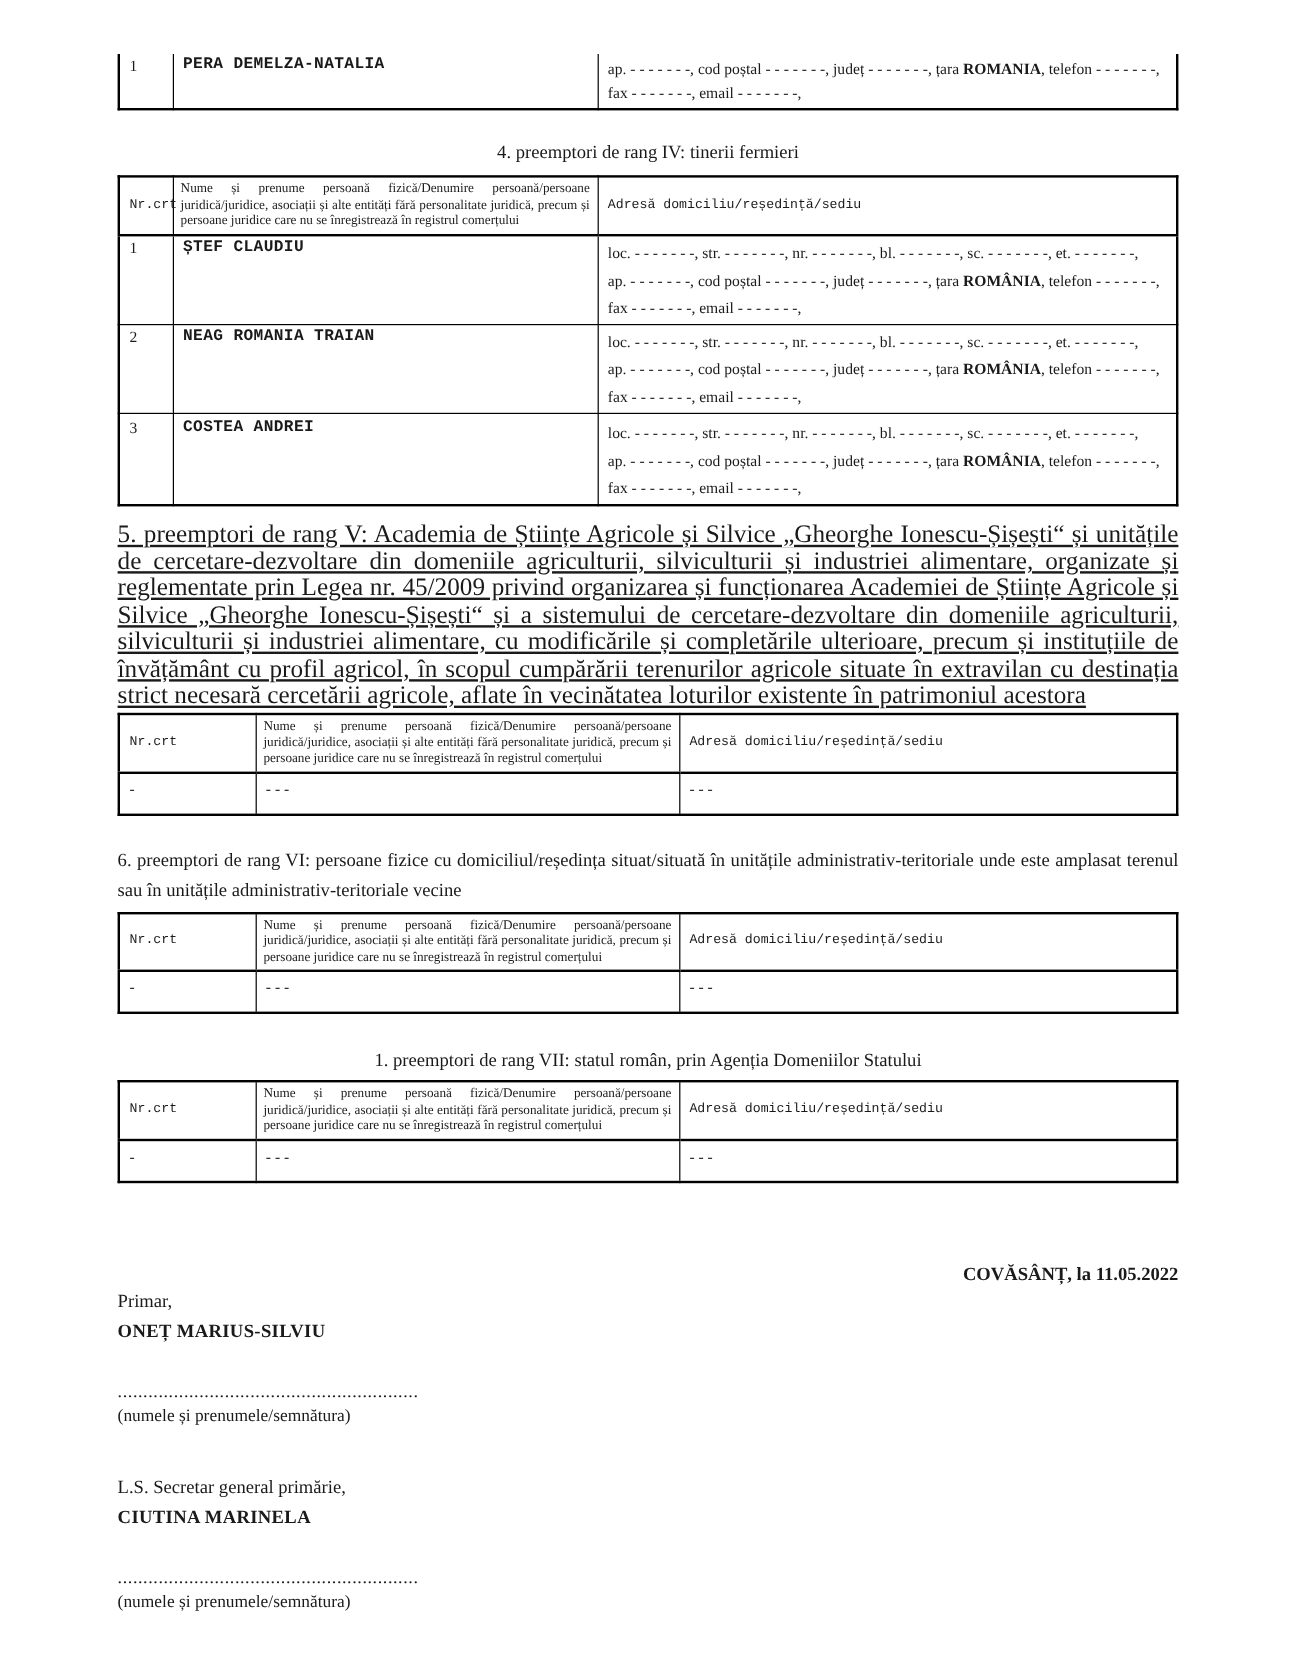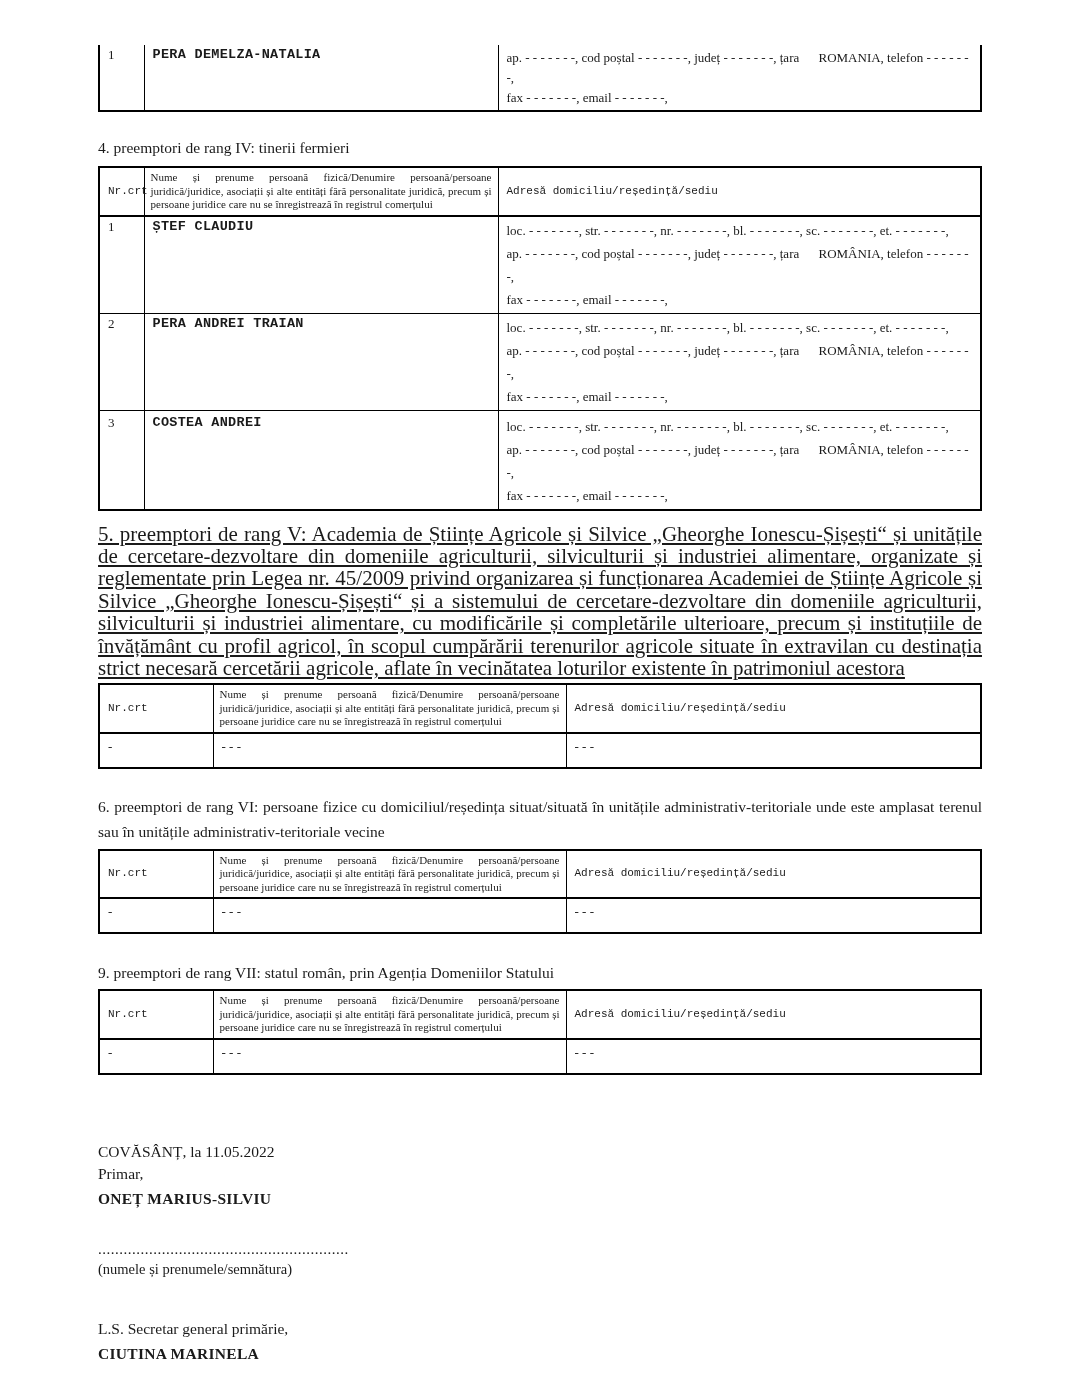--- a/index.html
+++ b/index.html
@@ -39,32 +39,32 @@
   .t567 tr.hrow td { height:40px; }
   
   .t4 tr.drow td { height:62px; }
   .t567 tr.drow td { height:26px; font-size:13px; padding-top:5px; }
   td.cell-nr { font-size:13px; vertical-align:middle; }
   td.cell-name { font-size:13.5px; font-weight:bold; vertical-align:middle; letter-spacing:0.3px;font-family:Liberation Mono, monospace; }
   tr.vtop td { vertical-align:top !important; padding-top:4px; }
   td.cell-addr { font-size:13px; line-height:23px; padding-top:4px; vertical-align:top; }
   .frag td.cell-nr, .frag td.cell-name { vertical-align:top; padding-top:2px; }
   .frag td.cell-addr { line-height:20px; padding-top:3px; }
-  .country { font-weight:normal;margin-left:16px; }
-  
-  .heading { font-size:15.5px; line-height:20px; margin-top:26px; }
+  .country { font-weight:bold; }
+  
+  .heading { font-size:15.5px; line-height:20px; margin-top:26px;text-align:center; }
   .heading.two-line { text-align:justify; line-height:25px; margin-top:25px; }
   .para { font-size:21px; line-height:22.4px; text-align:justify; margin-top:12px;text-decoration:underline; }
   .t4 { margin-top:8px; }
   .t5 { margin-top:4px; }
   .t6 { margin-top:5px; }
   .t7 { margin-top:6px; }
   .h7 { margin-top:29px; }
   
-  .place-date { margin-top:68px; font-size:15.5px; font-weight:normal; }
+  .place-date { margin-top:68px; font-size:15.5px; font-weight:bold;text-align:right; }
   .sig-label { font-size:15.5px; line-height:25px; }
   .sig-name { font-size:15.5px; line-height:25px; font-weight:bold; letter-spacing:0.3px; }
   .lbl-primar { }
   .lbl-secretar { margin-top:38px; }
   .dots {
     margin-top:30px;
     width:250px; overflow:hidden; white-space:nowrap;
     font-size:15px; letter-spacing:0.5px; line-height:16px;
   }
   .hint { font-size:14.5px; margin-top:4px; }
@@ -110,21 +110,21 @@
       <td class="cell-nr">1</td>
       <td class="cell-name">ȘTEF CLAUDIU</td>
       <td class="cell-addr">
         <div>loc. - - - - - - -, str. - - - - - - -, nr. - - - - - - -, bl. - - - - - - -, sc. - - - - - - -, et. - - - - - - -,</div>
         <div><span>ap. - - - - - - -, cod poștal - - - - - - -, județ - - - - - - -, țara </span><span class="country">ROMÂNIA</span><span>, telefon - - - - - - -,</span></div>
         <div>fax - - - - - - -, email - - - - - - -,</div>
       </td>
     </tr>
     <tr class="drow">
       <td class="cell-nr">2</td>
-      <td class="cell-name">PERA ANDREI TRAIAN</td>
+      <td class="cell-name">NEAG ROMANIA TRAIAN</td>
       <td class="cell-addr">
         <div>loc. - - - - - - -, str. - - - - - - -, nr. - - - - - - -, bl. - - - - - - -, sc. - - - - - - -, et. - - - - - - -,</div>
         <div><span>ap. - - - - - - -, cod poștal - - - - - - -, județ - - - - - - -, țara </span><span class="country">ROMÂNIA</span><span>, telefon - - - - - - -,</span></div>
         <div>fax - - - - - - -, email - - - - - - -,</div>
       </td>
     </tr>
     <tr class="drow vtop">
       <td class="cell-nr">3</td>
       <td class="cell-name">COSTEA ANDREI</td>
       <td class="cell-addr">
@@ -173,21 +173,21 @@
       <td class="th-addr">Adresă domiciliu/reședință/sediu</td>
     </tr>
     <tr class="drow">
       <td>-</td>
       <td>- - -</td>
       <td>- - -</td>
     </tr>
   </tbody>
     </table>
 
-  <div class="heading h7">9. preemptori de rang VII: statul român, prin Agenția Domeniilor Statului</div>
+  <div class="heading h7">1. preemptori de rang VII: statul român, prin Agenția Domeniilor Statului</div>
 
   <table class="tbl t567 t7">
     <colgroup>
         <col class="c-nr-wide">
         <col class="c-name567">
         <col>
       </colgroup>
     <tbody>
         <tr class="hrow">
       <td class="th-nr">Nr.crt</td>

